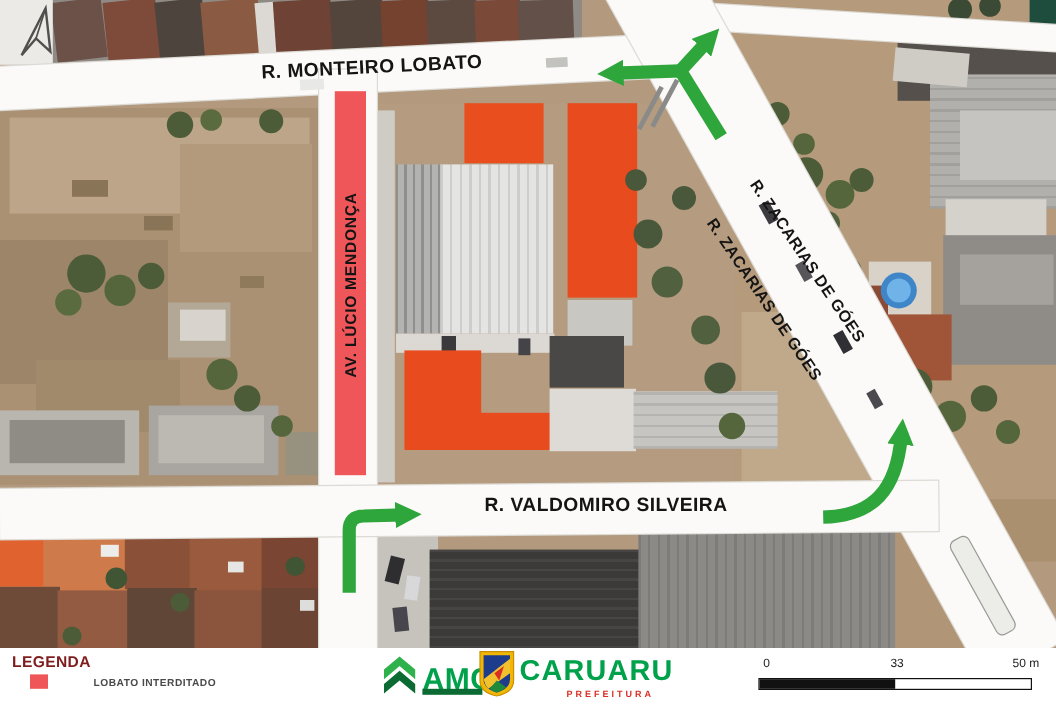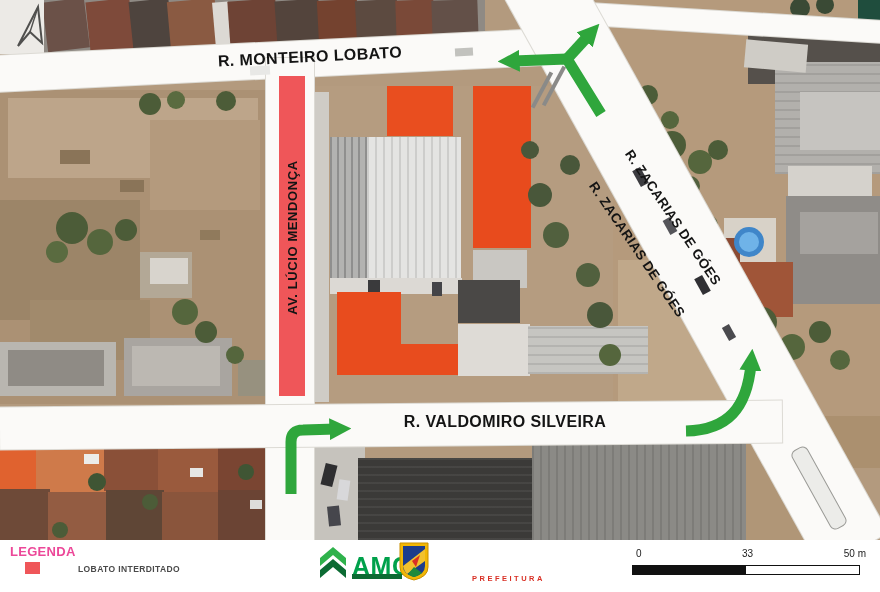--- a/index.html
+++ b/index.html
@@ -29,21 +29,21 @@
   .lbl-monteiro{left:150px;top:48px;width:320px;font-size:16px;transform:rotate(-2.8deg);}
   .lbl-valdomiro{left:345px;top:413px;width:320px;font-size:16px;}
   .lbl-zac1{left:583px;top:210px;width:180px;font-size:13.5px;transform:rotate(56deg);}
   .lbl-zac2{left:547px;top:242px;width:180px;font-size:13.5px;transform:rotate(56deg);}
   .lbl-lucio{left:142px;top:230px;width:300px;font-size:13px;transform:rotate(-90deg);letter-spacing:.6px;}
   .closed{position:absolute;left:279px;top:76px;width:26px;height:320px;background:var(--closed-red,#ef5659);}
   .grau{position:absolute;left:358px;top:226px;width:140px;font-weight:bold;color:#111;
         font-size:17px;line-height:1.25;text-align:center;letter-spacing:.3px;white-space:normal;}
   
   .footer{position:absolute;left:0;top:540px;width:880px;height:52px;background:#fff;}
-  .legend-title{position:absolute;left:10px;top:4px;font-size:13px;font-weight:600;color:#ec4899;letter-spacing:.3px;}
+  .legend-title{position:absolute;left:10px;top:4px;font-size:13px;font-weight:600;color:#7f1d1d;letter-spacing:.3px;}
   .legend-swatch{position:absolute;left:25px;top:22px;width:15px;height:12px;background:var(--closed-red,#ef5659);}
   .legend-item{position:absolute;left:78px;top:24px;font-size:8.5px;font-weight:600;color:#4a4a4a;letter-spacing:.4px;}
   .amc-wrap{position:absolute;left:316px;top:2px;height:48px;}
   .amc-text{position:absolute;left:36px;top:10px;font-size:25px;font-weight:bold;color:var(--amc-green,#00a14b);letter-spacing:.5px;}
   .amc-bar{position:absolute;left:36px;top:32px;width:50px;height:5px;background:#0c6b33;}
   .crest-wrap{position:absolute;left:398px;top:1px;}
   .caruaru-text{position:absolute;left:433px;top:6px;font-size:24px;font-weight:bold;color:var(--caruaru-green,#00a14b);letter-spacing:1px;}
   .prefeitura-text{position:absolute;left:472px;top:34px;font-size:7.5px;font-weight:bold;color:var(--prefeitura-red,#d93025);letter-spacing:2.5px;}
   .scalebar{position:absolute;left:632px;top:8px;width:240px;height:34px;}
   .scale-ticks{position:relative;width:234px;height:14px;font-size:10px;color:#222;}
@@ -244,20 +244,21 @@
 
     <div class="crest-wrap">
       <svg width="32" height="40" viewBox="0 0 32 40">
         <path d="M2 2 H30 V26 Q30 36 16 39 Q2 36 2 26 Z" fill="#f2b705" stroke="#c98f00" stroke-width="1"></path>
         <path d="M5 5 H27 V25 Q27 33 16 36 Q5 33 5 25 Z" fill="#1d3c8c"></path>
         <path d="M5 25 L27 8 V20 L9 33 Q6 30 5 25 Z" fill="#f2c12e"></path>
         <path d="M14 20 L22 14 L18 26 Z" fill="#d93025"></path>
         <path d="M10 33 Q14 36 16 36 Q20 35 24 32 L16 26 Z" fill="#1f8a3c"></path>
       </svg>
     </div>
+    <div class="caruaru-text">CARUARU</div>
     <div class="prefeitura-text">PREFEITURA</div>
 
     <div class="scalebar">
       <div class="scale-ticks">
         <span class="t0">0</span>
         <span class="t1">33</span>
         <span class="t2">50 m</span>
       </div>
       <div class="scale-track">
         <div class="scale-fill"></div>

